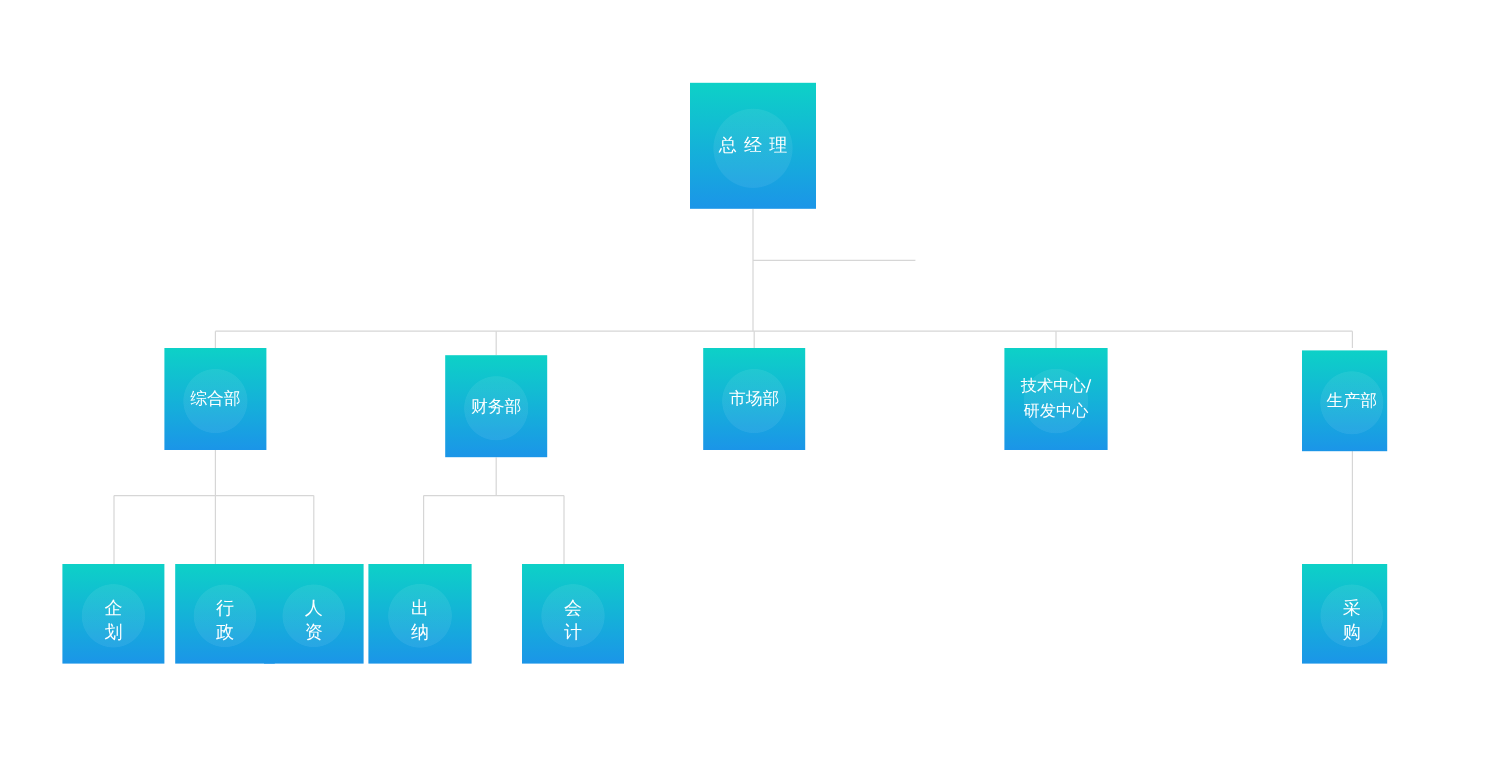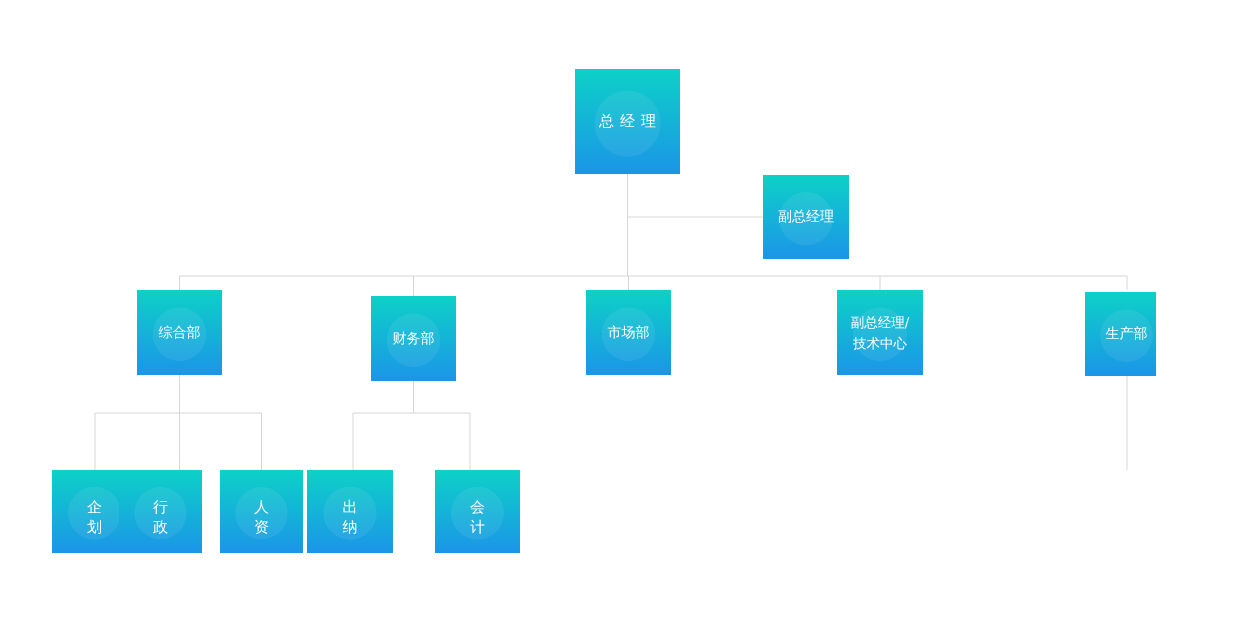--- a/index.html
+++ b/index.html
@@ -114,61 +114,61 @@
       <path class="tick" d="M353 470 V476"></path>
       <path class="tick" d="M470 470 V476"></path>
       <path class="tick" d="M1127 470 V476"></path>
     </g>
   </svg>
 
   <div class="node" style="left:575px;top:69px;width:105px;height:105px">
     <span class="label root-label">总经理</span>
   </div>
 
-  <div class="node" style="left:763px;top:175px;width:86px;height:84px">
-    <span class="label">副总经理</span>
-  </div>
 
   <div class="node" style="left:137px;top:290px;width:85px;height:85px">
     <span class="label">综合部</span>
   </div>
 
   <div class="node" style="left:586px;top:290px;width:85px;height:85px">
     <span class="label">市场部</span>
   </div>
 
   <div class="node" style="left:371px;top:296px;width:85px;height:85px">
     <span class="label">财务部</span>
   </div>
 
   <div class="node two-line" style="left:837px;top:290px;width:86px;height:85px">
     <span>
-      <span class="label">副总经理/</span>
-      <span class="label">技术中心</span>
+      <span class="label">技术中心/</span>
+      <span class="label">研发中心</span>
     </span>
   </div>
 
   <div class="node" style="left:1085px;top:292px;width:83px;height:84px">
     <span class="label">生产部</span>
   </div>
 
   <div class="node" style="left:52px;top:470px;width:85px;height:83px">
     <span class="label vlabel">企划</span>
   </div>
 
-  <div class="node" style="left:119px;top:470px;width:83px;height:83px">
+  <div class="node" style="left:146px;top:470px;width:83px;height:83px">
     <span class="label vlabel">行政</span>
   </div>
 
   <div class="node" style="left:220px;top:470px;width:83px;height:83px">
     <span class="label vlabel">人资</span>
   </div>
 
   <div class="node" style="left:307px;top:470px;width:86px;height:83px">
     <span class="label vlabel">出纳</span>
   </div>
 
   <div class="node" style="left:435px;top:470px;width:85px;height:83px">
     <span class="label vlabel">会计</span>
   </div>
 
+  <div class="node" style="left:1085px;top:470px;width:83px;height:83px">
+    <span class="label vlabel">采购</span>
+  </div>
 
 </div>
 
 </body></html>

